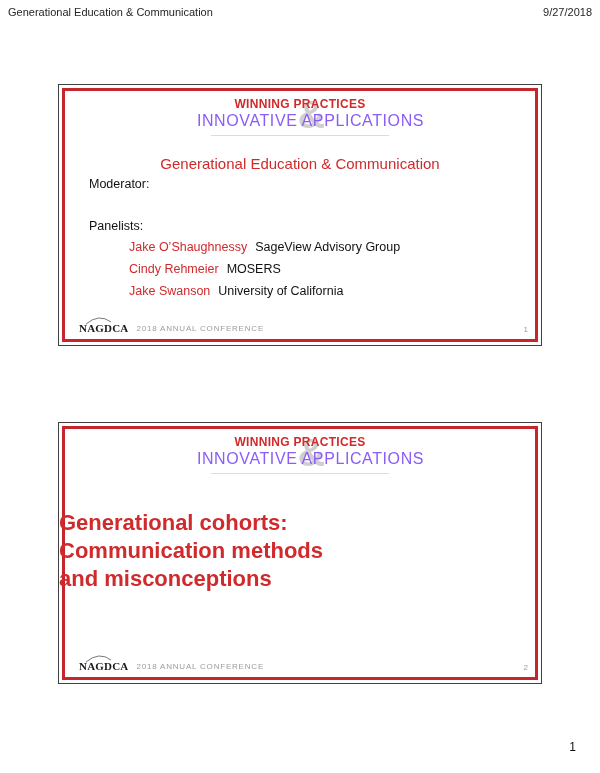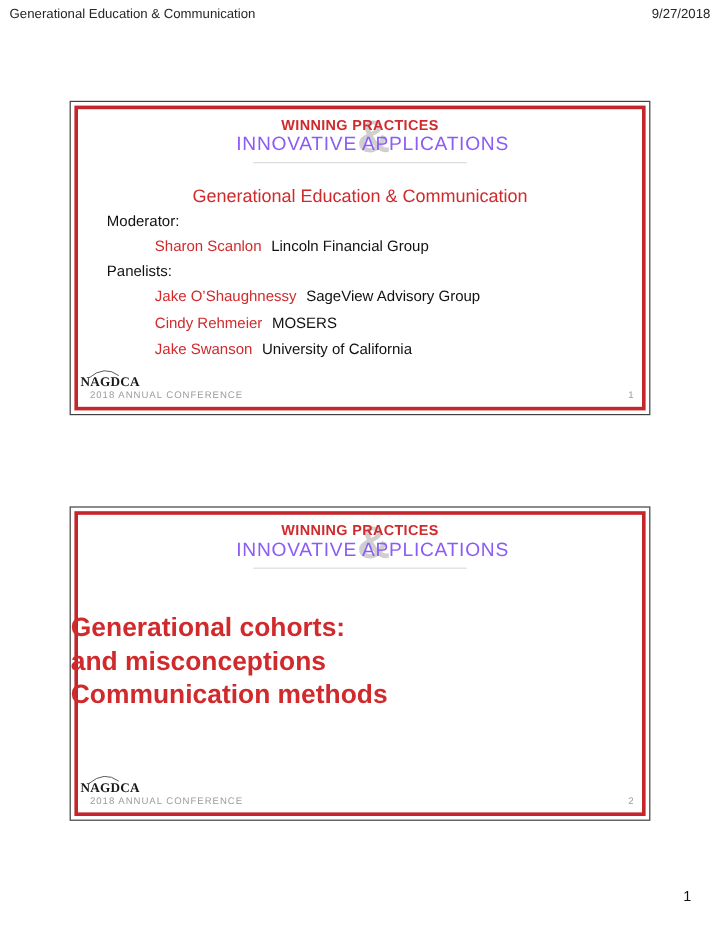--- a/index.html
+++ b/index.html
@@ -36,21 +36,21 @@
   .s1-line .pname{color:#d02a2c;}
   .s1-line .porg{color:#111;margin-left:8px;}
 
   
   .s2-title{
     position:absolute;top:86px;left:0;width:100%;text-align:left;
     font-size:22px;font-weight:bold;color:#d02a2c;line-height:28px;
   }
 
   
-  .slide-footer{position:absolute;left:8px;bottom:11px;display:flex;flex-direction:column;}
+  .slide-footer{position:absolute;left:20px;bottom:11px;display:flex;align-items:center;}
   .nagdca{
     position:relative;font-family:"Liberation Serif", serif;font-weight:bold;
     font-size:11px;color:#1a1a1a;letter-spacing:0.2px;
   }
   .nagdca svg{position:absolute;left:6px;top:-5px;}
   .conf-text{margin-left:8px;font-size:8px;color:#9c9c9c;letter-spacing:0.8px;}
   .slide-num{position:absolute;right:13px;bottom:11px;font-size:8px;color:#9c9c9c;}
 </style>
 </head>
 <body>
@@ -66,23 +66,20 @@
       <span class="logo-amp">&amp;</span>
       <div class="logo-l1">WINNING PRACTICES</div>
       <div class="logo-l2">INNOVATIVE APPLICATIONS</div>
       <div class="logo-rule"></div>
     </div>
   </div>
 
   <div class="s1-title">Generational Education &amp; Communication</div>
 
   <div class="s1-label" style="top:92px;">Moderator:</div>
-  <div class="s1-line" style="top:113px;">
-    <span class="pname">Sharon Scanlon</span><span class="porg">Lincoln Financial Group</span>
-  </div>
 
   <div class="s1-label" style="top:134px;">Panelists:</div>
   <div class="s1-line" style="top:155px;">
     <span class="pname">Jake O’Shaughnessy</span><span class="porg">SageView Advisory Group</span>
   </div>
   <div class="s1-line" style="top:177px;">
     <span class="pname">Cindy Rehmeier</span><span class="porg">MOSERS</span>
   </div>
   <div class="s1-line" style="top:199px;">
     <span class="pname">Jake Swanson</span><span class="porg">University of California</span>
@@ -107,22 +104,22 @@
     <div class="logo-inner">
       <span class="logo-amp">&amp;</span>
       <div class="logo-l1">WINNING PRACTICES</div>
       <div class="logo-l2">INNOVATIVE APPLICATIONS</div>
       <div class="logo-rule"></div>
     </div>
   </div>
 
   <div class="s2-title">
     <div>Generational cohorts:</div>
+    <div>Communication methods</div>
     <div>and misconceptions</div>
-    <div>Communication methods</div>
   </div>
 
   <div class="slide-footer">
     <span class="nagdca">
       <svg width="34" height="8" viewBox="0 0 34 8">
         <path d="M1 7 Q14 -4 26 5" fill="none" stroke="#555" stroke-width="0.8"></path>
       </svg>
       <span>NAGDCA</span>
     </span>
     <span class="conf-text">2018 ANNUAL CONFERENCE</span>

